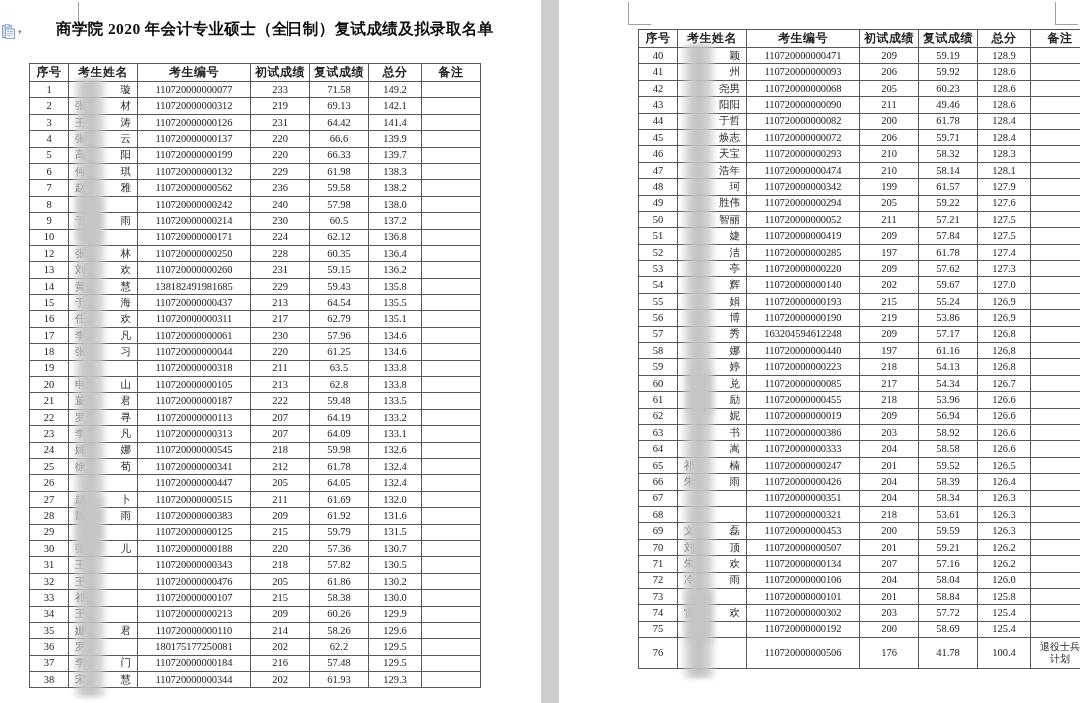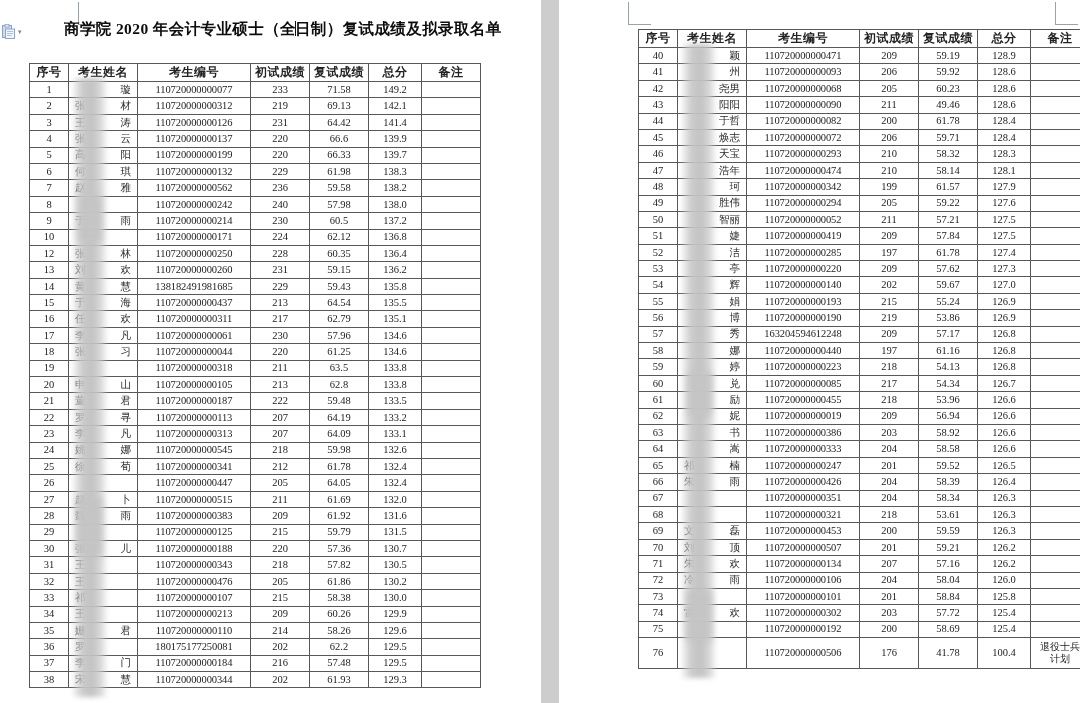--- a/index.html
+++ b/index.html
@@ -70,21 +70,20 @@
   .doc-title {
     position: absolute;
     left: 56px;
     top: 19px;
     width: 470px;
     font-size: 15.5px;
     font-weight: 700;
     letter-spacing: 0.4px;
     color: #0d0d0d;
     white-space: nowrap;
-    margin-left: 8px;
   }
   .doc-title .caret-bar {
     display: inline-block;
     width: 1px;
     height: 15px;
     background: #111;
     vertical-align: -2px;
     margin: 0 -1px;
   }
 

